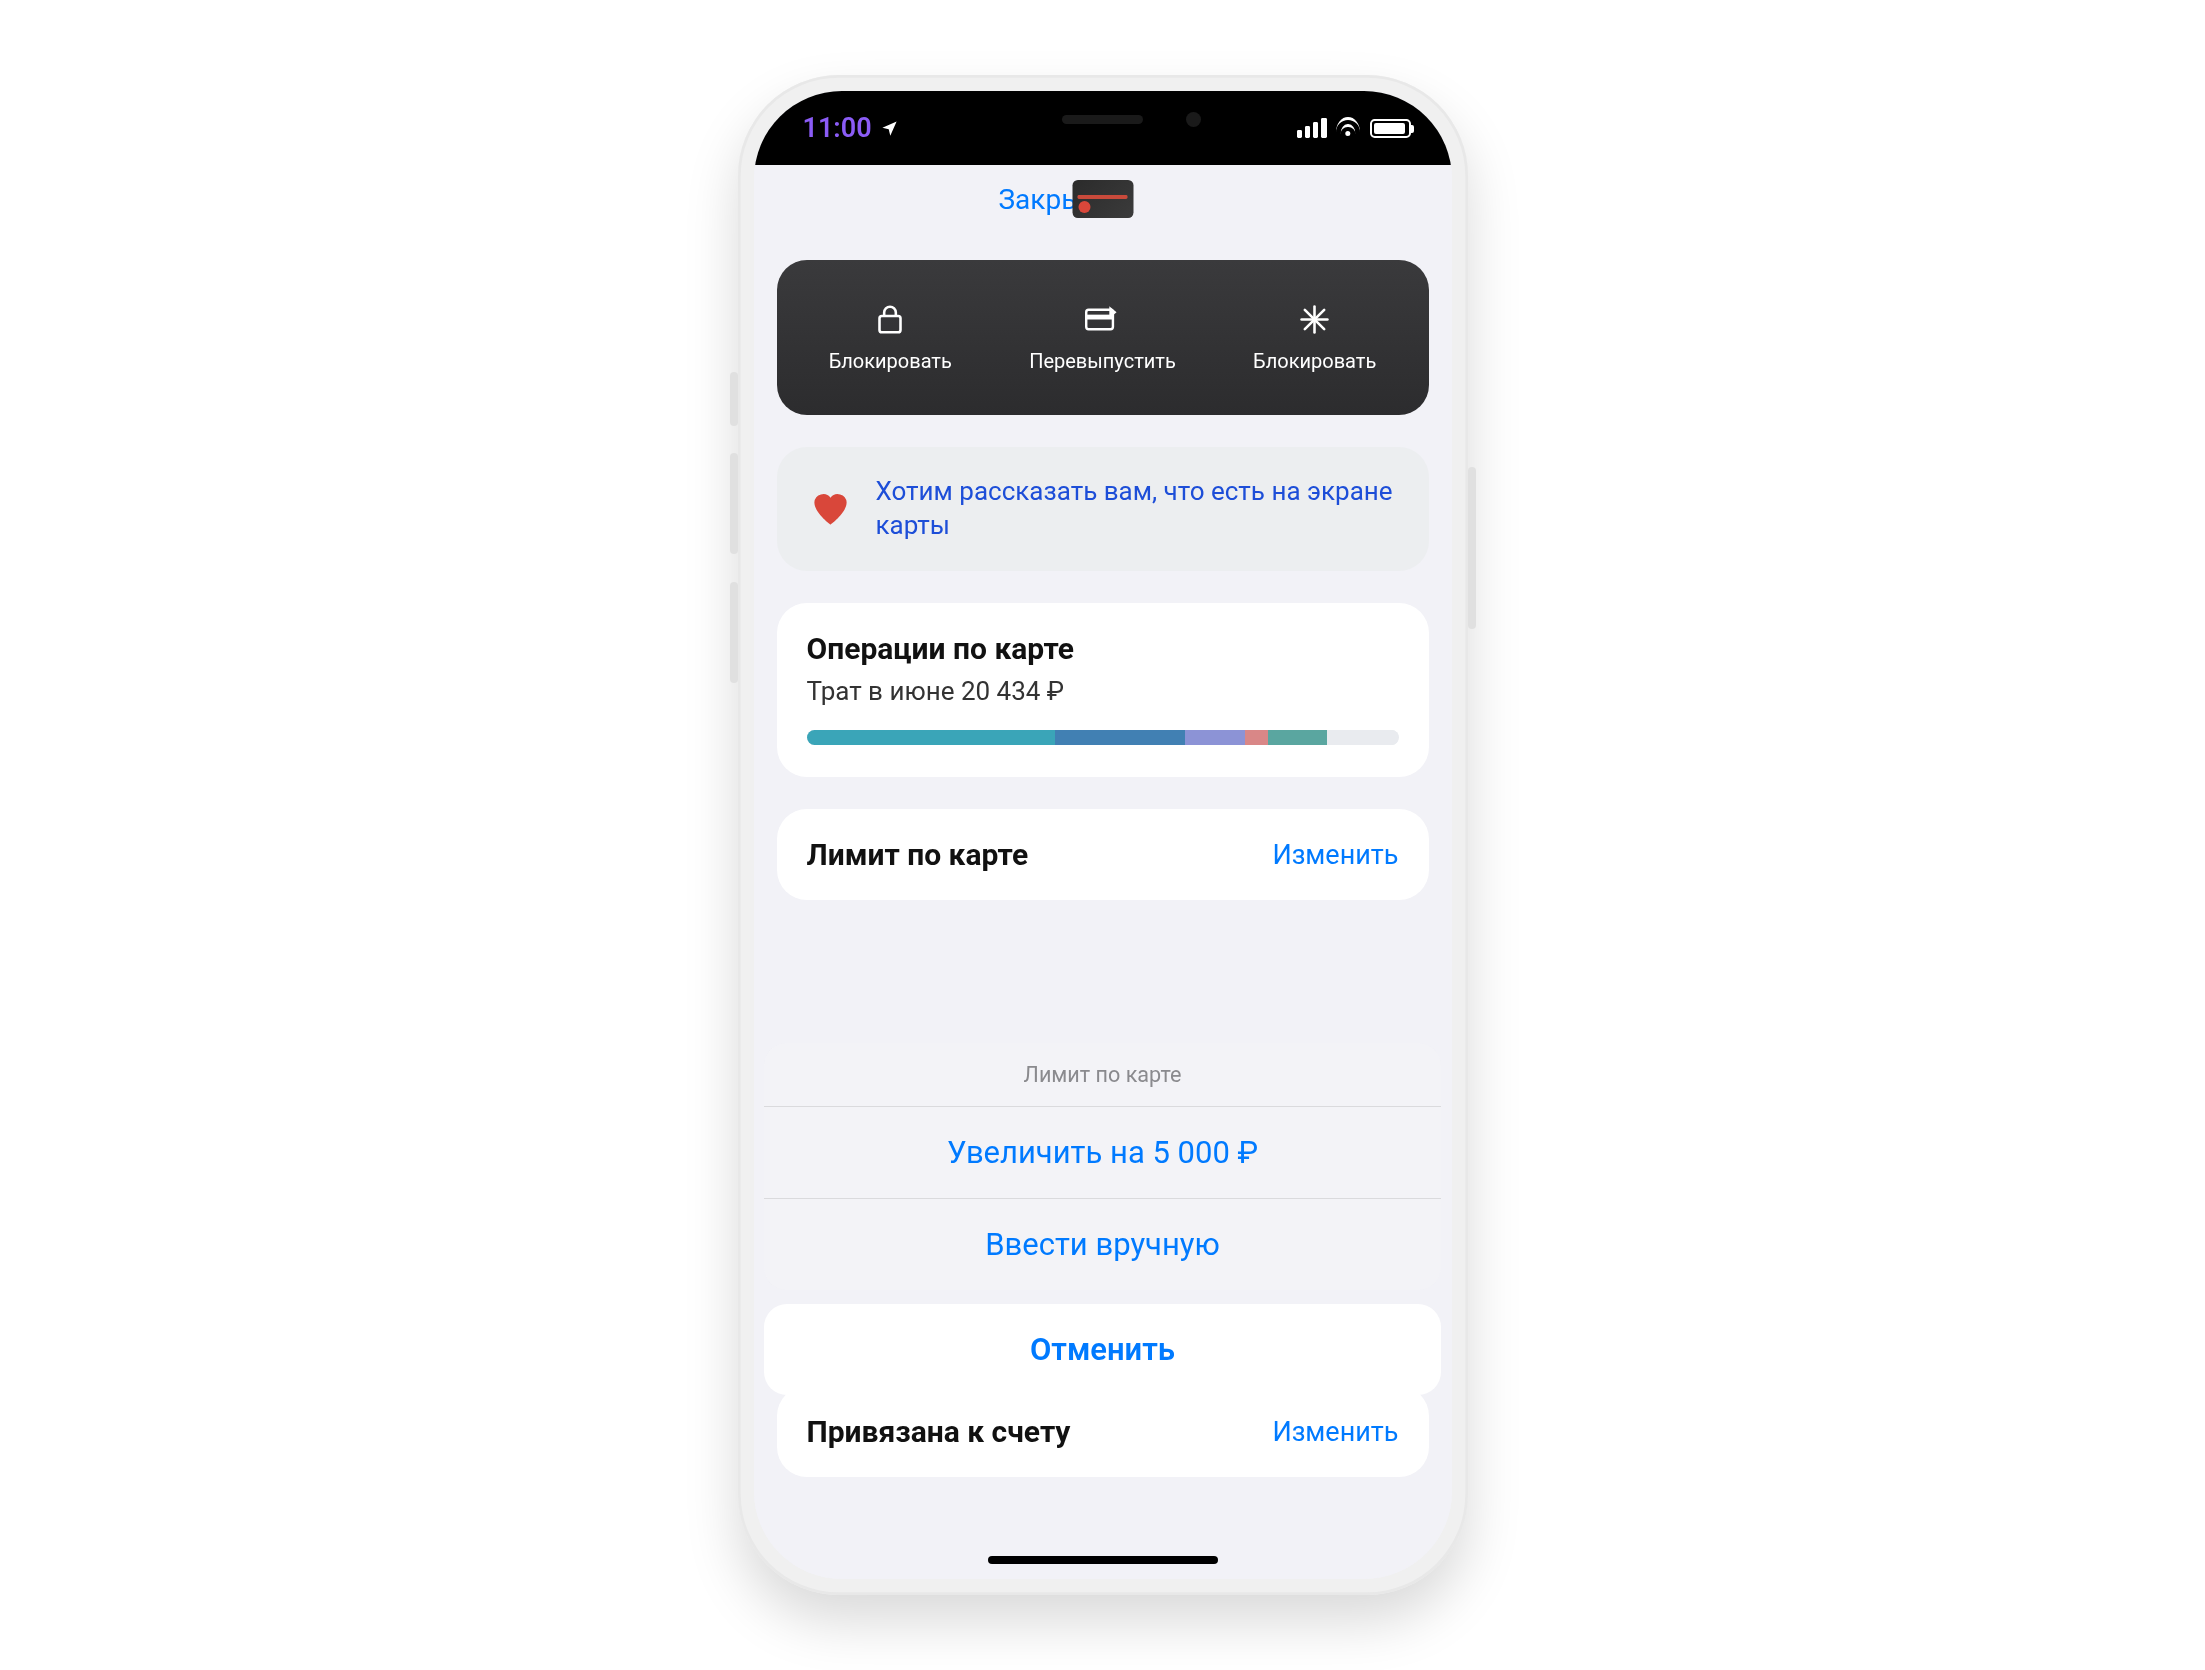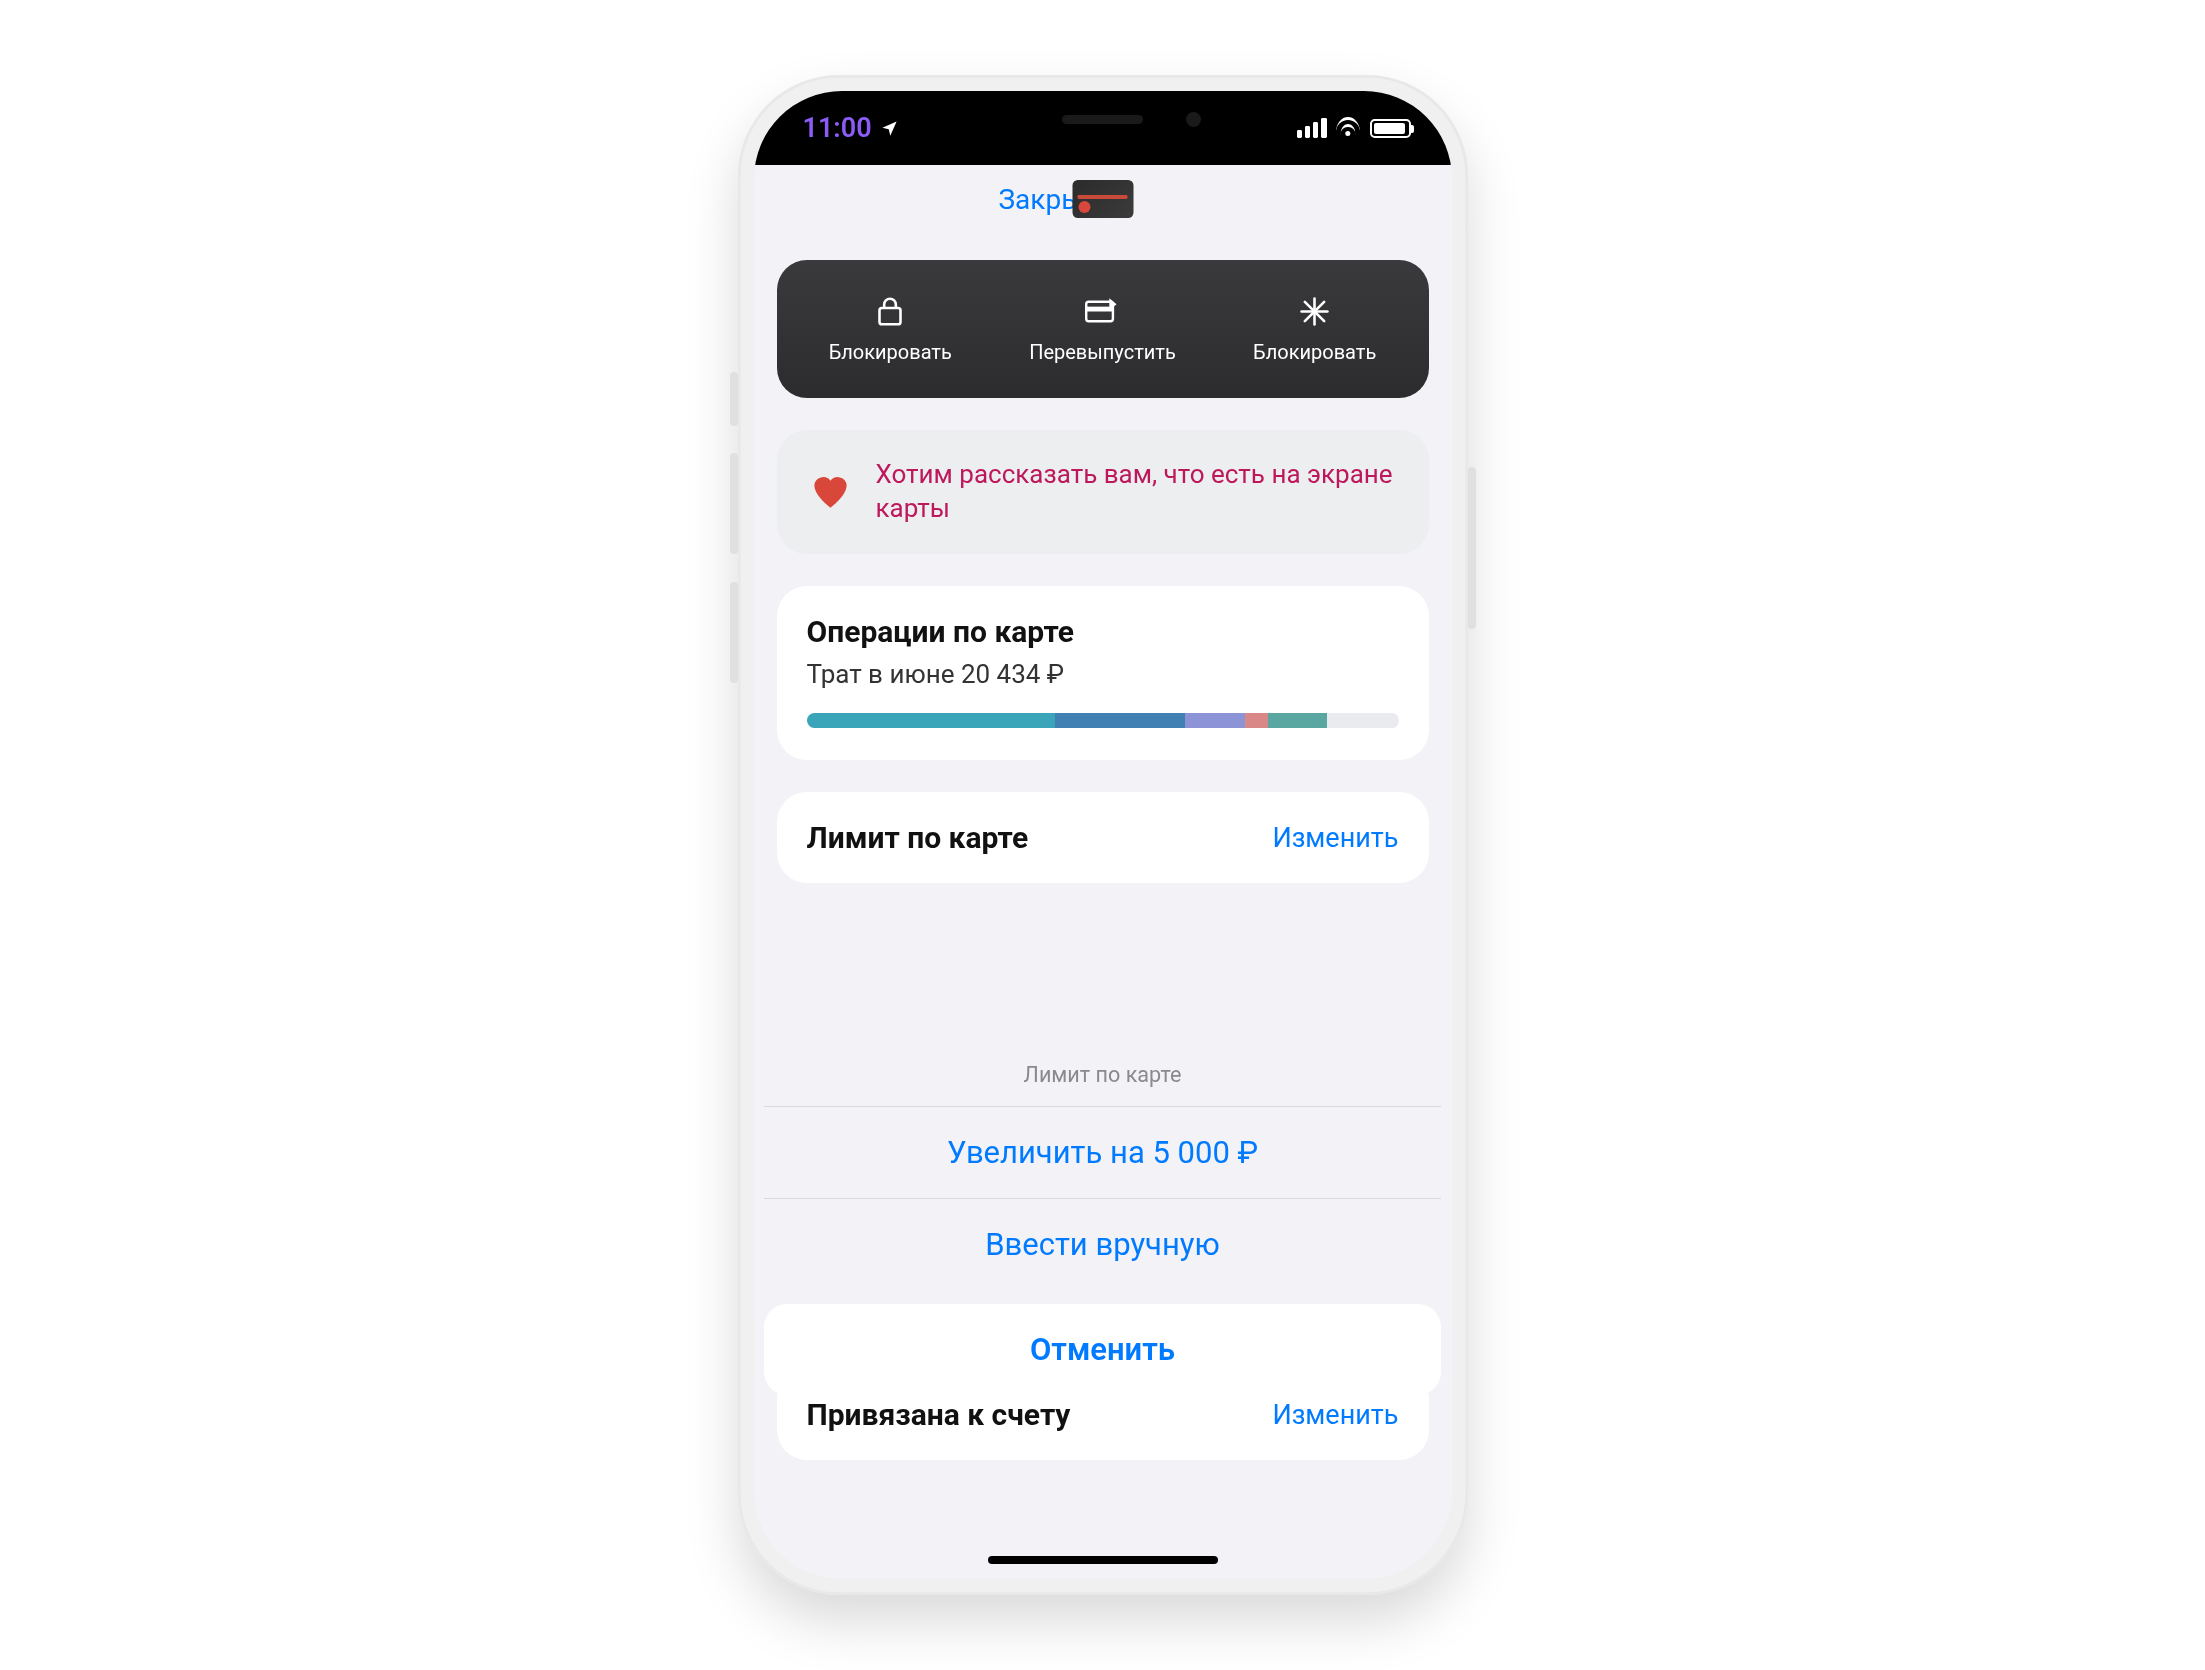--- a/index.html
+++ b/index.html
@@ -156,21 +156,21 @@
 
   .content {
     padding: 0 23px;
   }
 
   
   .action-pill {
     margin-top: 27px;
     background: linear-gradient(180deg, #3a3a3c 0%, #2c2c2e 100%);
     border-radius: 30px;
-    height: 138px;
+    height: 155px;
     display:flex;
     align-items:center;
     justify-content:space-around;
     color:#fff;
     padding: 0 13.5px;
   }
   .action-item {
     display:flex;
     flex-direction:column;
     align-items:center;
@@ -190,21 +190,21 @@
     display:flex;
     align-items:center;
     gap: 24px;
   }
   .heart {
     width: 43px; height:43px; flex-shrink:0;
   }
   .tip-text {
     font-size: 26px;
     line-height: 1.3;
-    color: #be185d;
+    color: #1d4ed8;
   }
 
   
   .ops-card {
     margin-top: 32px;
     background: #ffffff;
     border-radius: 30px;
     padding: 28px 30px 32px 30px;
   }
   .ops-title {

